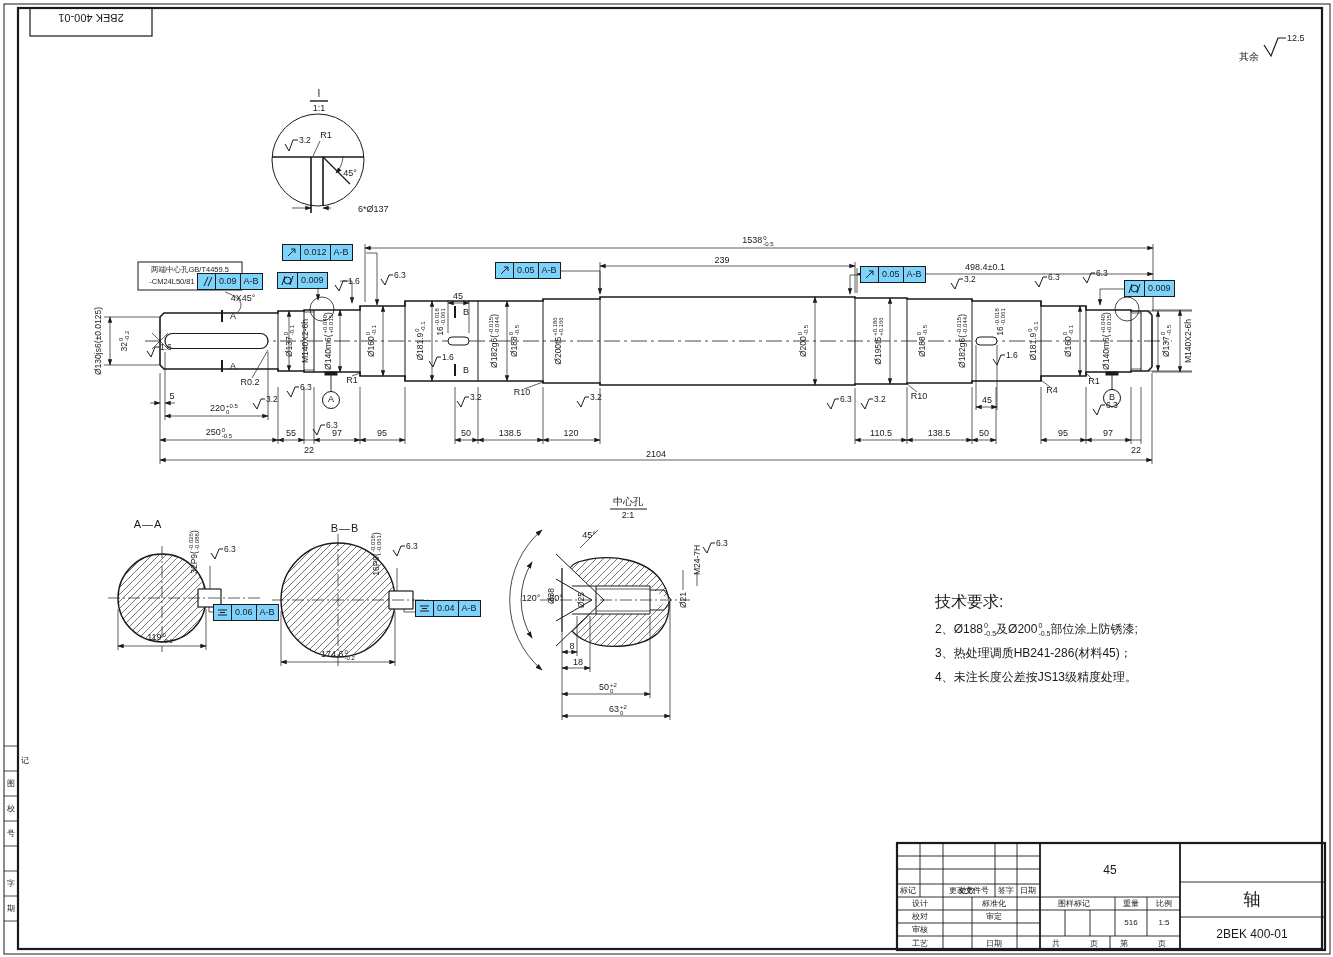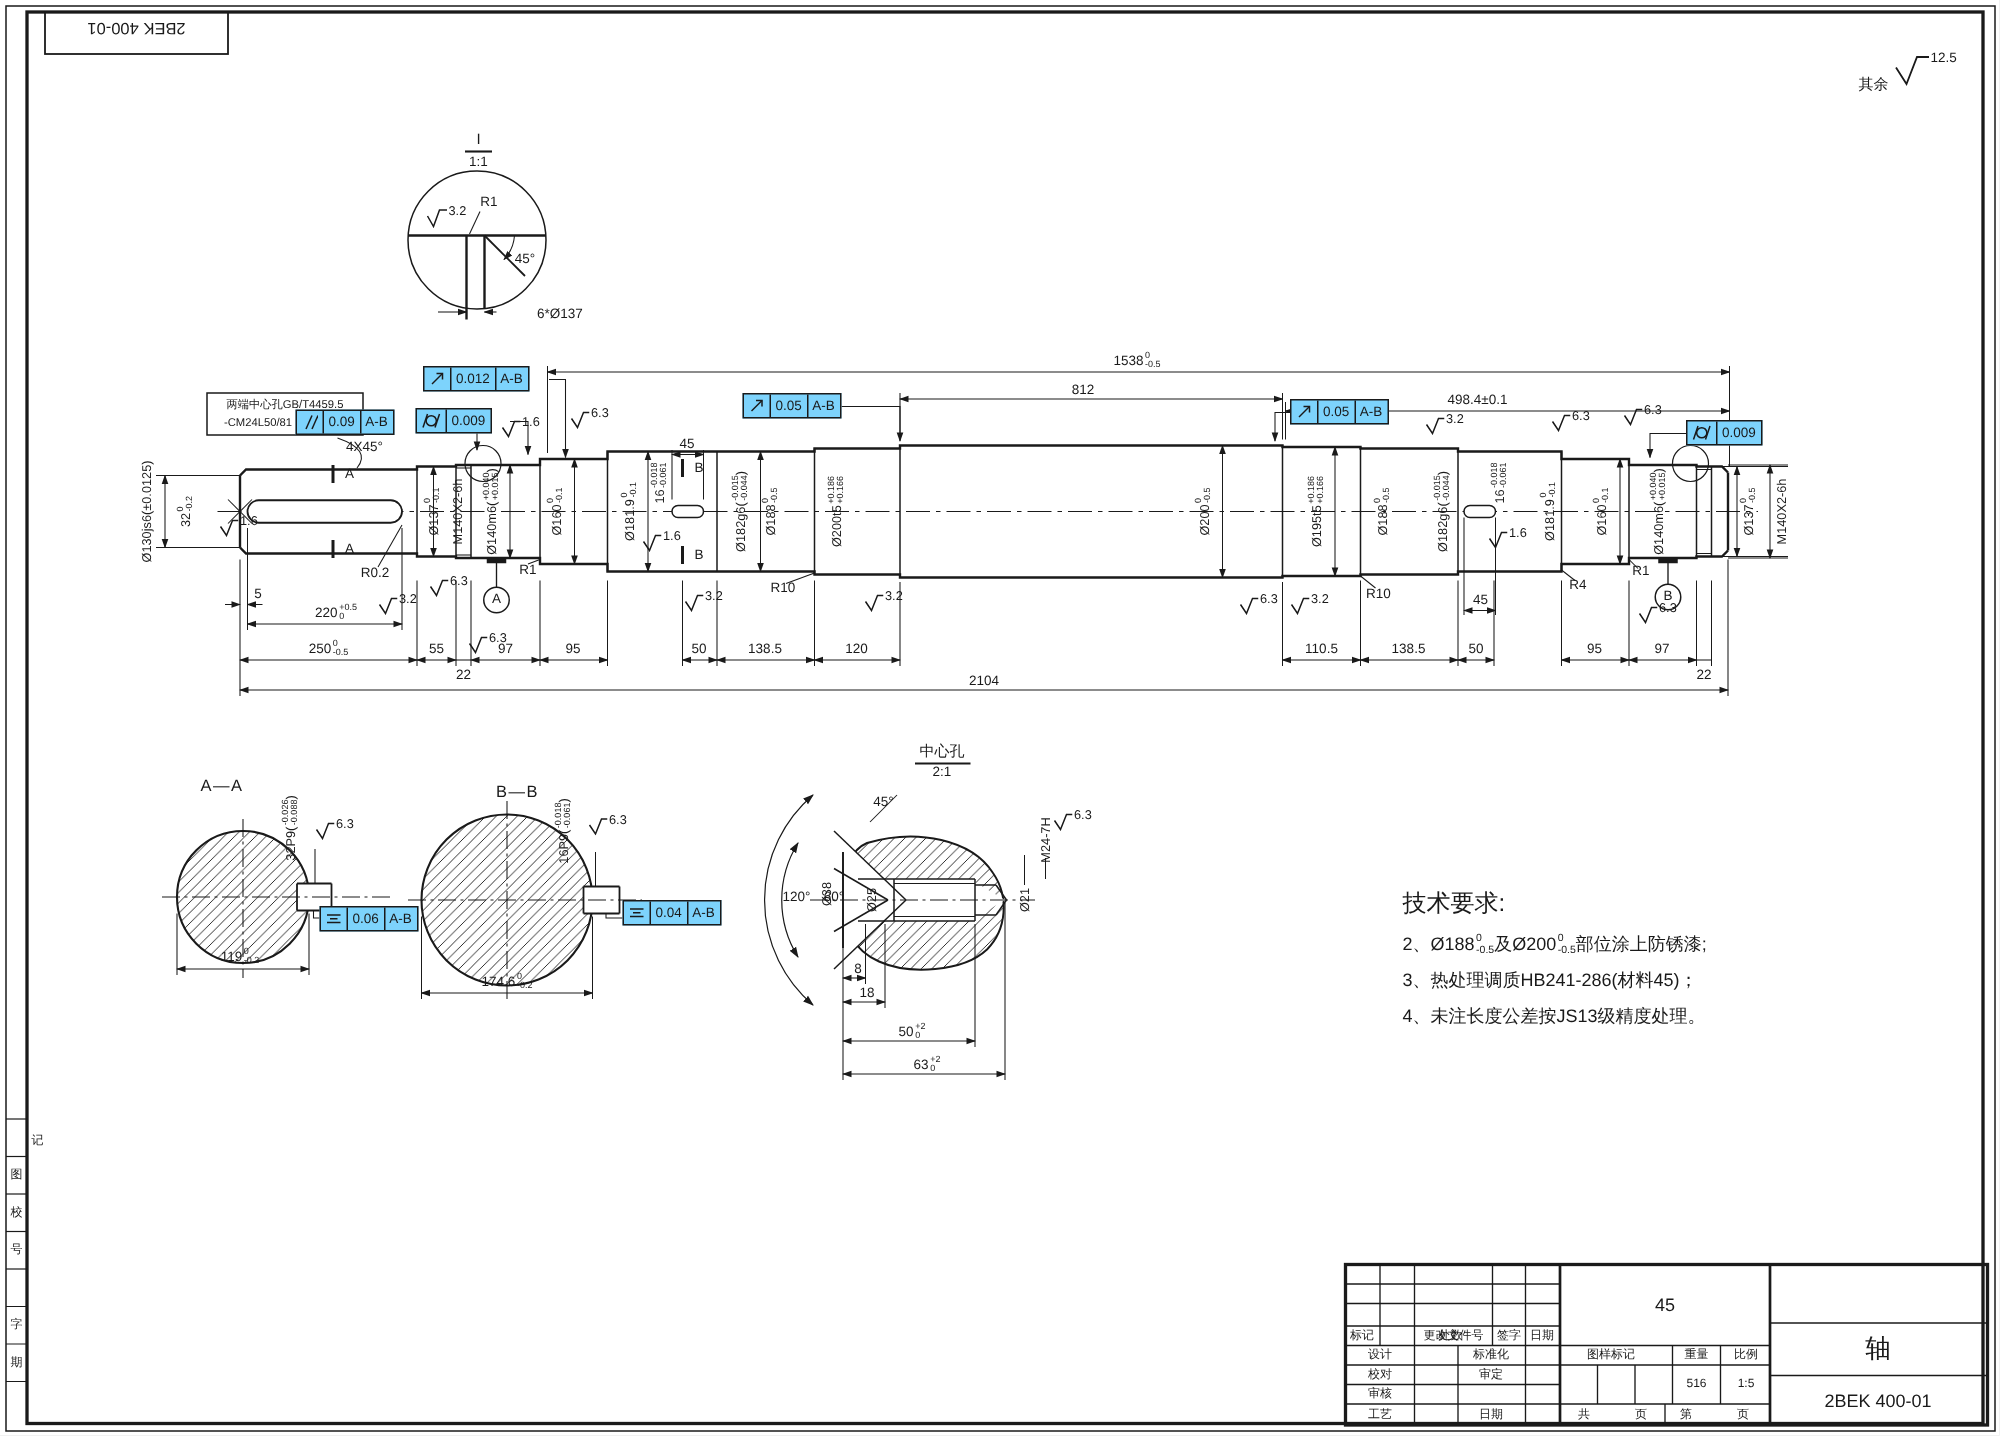--- a/index.html
+++ b/index.html
@@ -593,21 +593,21 @@
       </span>
     </span>
 <span class="vlbl" style="left:1188px;top:341px;">
       <span>M140X2-6h</span>
     </span>
 
 <span class="lbl" style="left:758px;top:241px;"><span>1538</span><span class="tol">
         <i>0</i>
         <i>-0.5</i>
       </span></span>
-<span class="lbl" style="left:722px;top:260px;">812</span>
+<span class="lbl" style="left:722px;top:260px;">239</span>
 <span class="lbl" style="left:985px;top:267px;">498.4±0.1</span>
 <span class="lbl" style="left:458px;top:296px;">45</span>
 <span class="lbl" style="left:987px;top:400px;">45</span>
 <span class="lbl" style="left:172px;top:396px;">5</span>
 <span class="lbl" style="left:224px;top:409px;"><span>220</span><span class="tol">
         <i>+0.5</i>
         <i>0</i>
       </span></span>
 <span class="lbl" style="left:219px;top:433px;"><span>250</span><span class="tol">
         <i>0</i>

